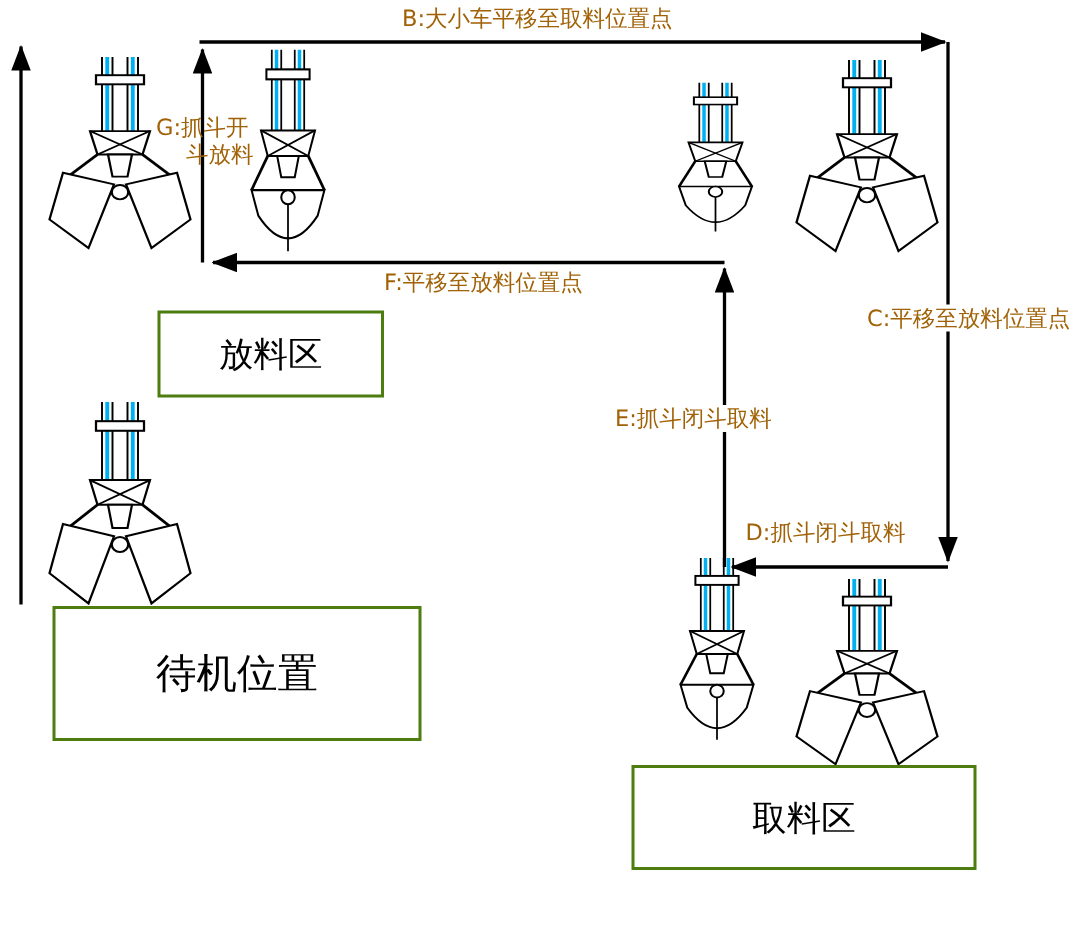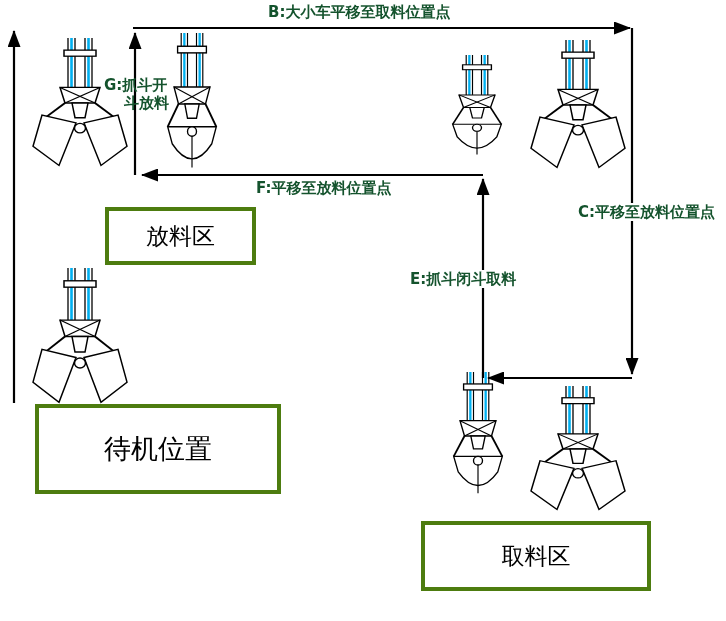--- a/index.html
+++ b/index.html
@@ -10,37 +10,36 @@
     height: 621px;
     background: #fff;
     font-family: "DejaVu Sans", sans-serif;
     overflow: hidden;
   }
   .canvas > svg { position: absolute; left: 0; top: 0; }
   .lbl {
     position: absolute;
     font-size: 15px;
     line-height: 18px;
-    color: #14532d;
+    color: #a16207;
     white-space: nowrap;
-    font-weight: bold;
   }
   .lbl.bg { background: #fff; padding: 0 1px; }
   .zone {
     position: absolute;
-    border: 4px solid #4d7c0f;
+    border: 2px solid #4d7c0f;
     background: #fff;
     display: flex;
     align-items: center;
     justify-content: center;
     color: #000;
   }
   .zone-discharge { left: 105px; top: 207px; width: 151px; height: 58px; font-size: 23px; }
   .zone-standby  { left: 35px;  top: 404px; width: 246px; height: 90px; font-size: 27px; }
-  .zone-pickup   { left: 421px; top: 521px; width: 230px; height: 70px; font-size: 23px; }
+  .zone-pickup   { left: 421px; top: 510px; width: 230px; height: 70px; font-size: 23px; }
 
   
   .k  { stroke: #000; stroke-width: 1.3; fill: none; }
   .k2 { stroke: #000; stroke-width: 2;   fill: none; }
   .w  { fill: #fff; stroke: #000; stroke-width: 1.5; }
   .cable { stroke: var(--cable, #00b0f0); stroke-width: 2.6; fill: none; }
   .flow line { stroke: var(--line, #000); stroke-width: 2.2; fill: none; }
 </style>
 </head>
 <body>
@@ -117,20 +116,21 @@
     <div>G:抓斗开</div>
     <div style="margin-left:20px;">斗放料</div>
   </div>
 
   <div class="lbl" style="left:256px; top:153px;margin-top:26px;">F:平移至放料位置点</div>
 
   <div class="lbl bg" style="left:577px; top:203px;">C:平移至放料位置点</div>
 
   <div class="lbl bg" style="left:409px; top:270px;">E:抓斗闭斗取料</div>
 
+  <div class="lbl" style="left:497px; top:346px;">D:抓斗闭斗取料</div>
 
   <div class="zone zone-discharge">
     <span>放料区</span>
   </div>
   <div class="zone zone-standby">
     <span>待机位置</span>
   </div>
   <div class="zone zone-pickup">
     <span>取料区</span>
   </div>

